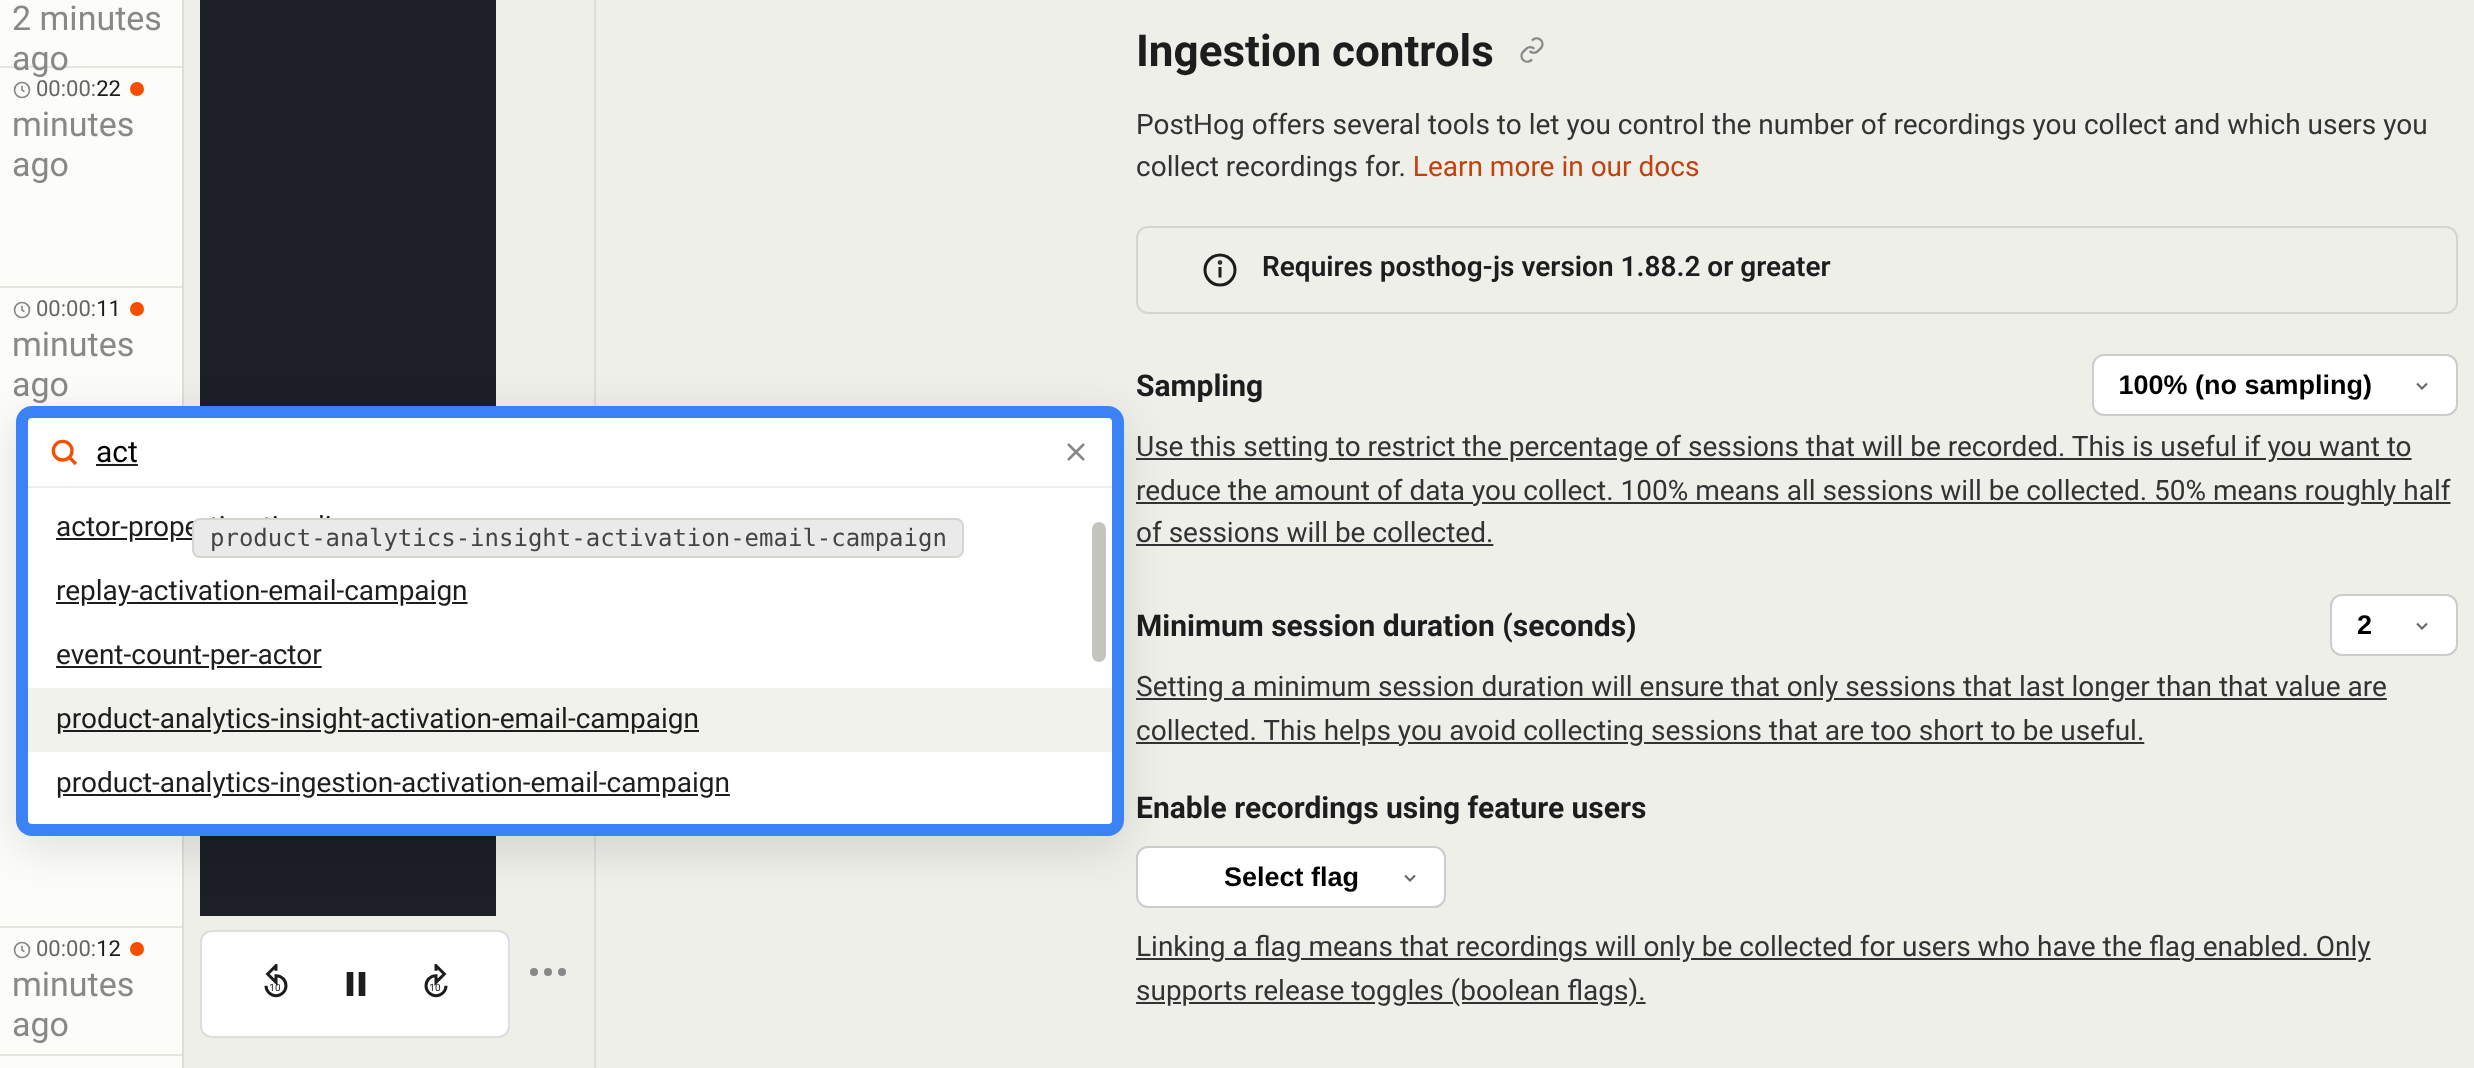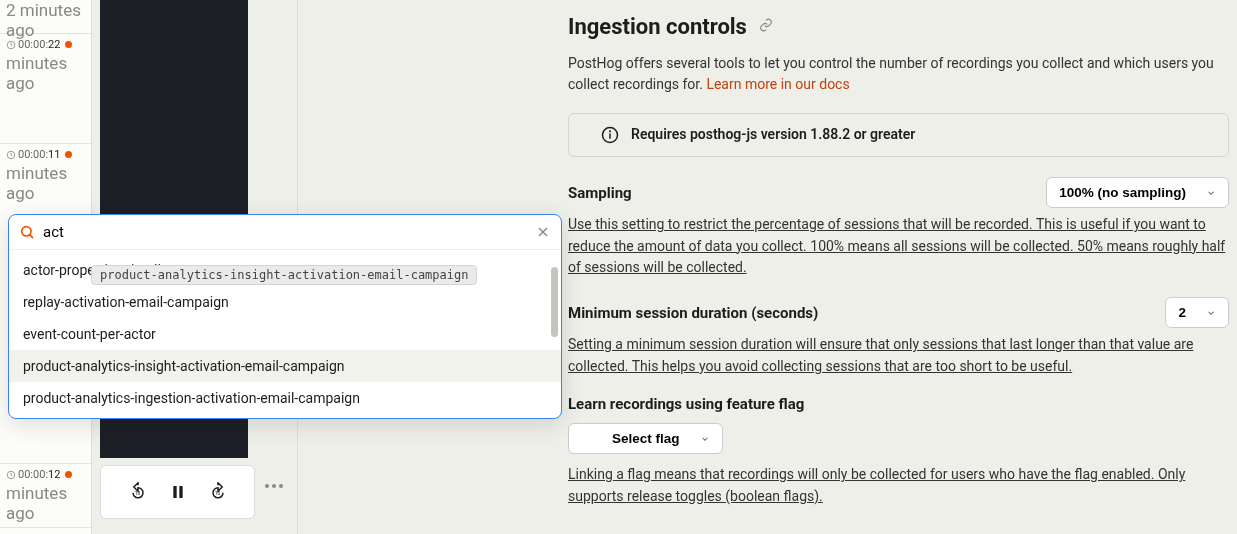--- a/index.html
+++ b/index.html
@@ -32,21 +32,21 @@
 .info-icon { width: 18px; height: 18px; flex-shrink: 0; }
 
 .section { margin-bottom: 18px; }
 .section-header { display: flex; align-items: center; justify-content: space-between; margin-bottom: 6px; }
 .section-title { font-size: 15px; font-weight: 700; }
 .section-desc { font-size: 14px; color: #333; line-height: 1.55; text-decoration: underline; }
 
 .select-btn { background: #fff; border: 1px solid #ccc; border-radius: 6px; padding: 7px 12px; font-size: 13.5px; font-weight: 600; display: inline-flex; align-items: center; gap: 20px; cursor: pointer; }
 .chevron { width: 10px; height: 10px; }
 
-.search-popover { position: absolute; left: 8px; top: 214px; width: 554px; background: #fff; border: 1px solid #3b82f6; border-radius: 8px; box-shadow: 0 6px 24px rgba(0,0,0,0.12); z-index: 100; }
+.search-popover { position: absolute; left: 8px; top: 203px; width: 554px; background: #fff; border: 6px solid #3b82f6; border-radius: 8px; box-shadow: 0 6px 24px rgba(0,0,0,0.12); z-index: 100; text-decoration: underline; }
 .search-row { display: flex; align-items: center; padding: 8px 10px; border-bottom: 1px solid #eee; position: relative; }
 .search-icon-s { width: 16px; height: 16px; margin-right: 8px; flex-shrink: 0; }
 .search-input { border: none; outline: none; font-size: 15px; flex: 1; font-family: inherit; }
 .clear-x { width: 16px; height: 16px; cursor: pointer; color: #888; }
 .tooltip-chip { position: absolute; left: 82px; top: 50px; background: #eaeaea; border: 1px solid #d5d5d0; border-radius: 4px; padding: 2px 8px; font-size: 12px; font-family: ui-monospace, Menlo, monospace; color: #444; z-index: 101; }
 .results-list { max-height: 200px; overflow-y: auto; padding: 4px 0; }
 .result-item { padding: 8px 14px; font-size: 14px; cursor: pointer; }
 .result-item.highlighted { background: #f2f2ec; }
 .scrollbar-fake { position: absolute; right: 3px; top: 52px; width: 7px; height: 70px; background: #c5c5c0; border-radius: 4px; }
 </style>
@@ -164,21 +164,21 @@
         <span>2</span>
         <svg class="chevron" viewBox="0 0 24 24" fill="none" stroke="#666" stroke-width="2.5">
             <path d="M6 9l6 6 6-6"></path>
           </svg>
       </button>
     </div>
     <p class="section-desc">Setting a minimum session duration will ensure that only sessions that last longer than that value are collected. This helps you avoid collecting sessions that are too short to be useful.</p>
   </div>
 
   <div class="section">
-    <div class="section-title" style="margin-bottom:10px;">Learn recordings using feature flag</div>
+    <div class="section-title" style="margin-bottom:10px;">Enable recordings using feature users</div>
     <button class="select-btn" style="margin-bottom:10px;padding-left:43px;">
       <span>Select flag</span>
       <svg class="chevron" viewBox="0 0 24 24" fill="none" stroke="#666" stroke-width="2.5">
           <path d="M6 9l6 6 6-6"></path>
         </svg>
     </button>
     <p class="section-desc">Linking a flag means that recordings will only be collected for users who have the flag enabled. Only supports release toggles (boolean flags).</p>
   </div>
 </div>
 

